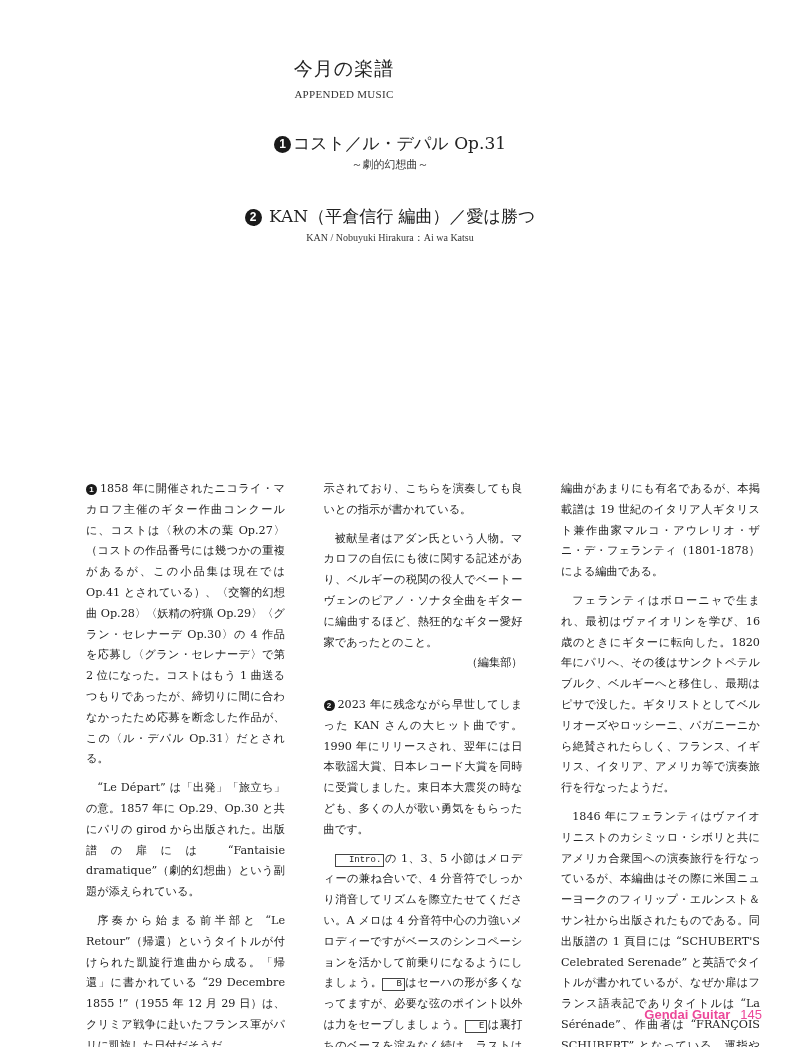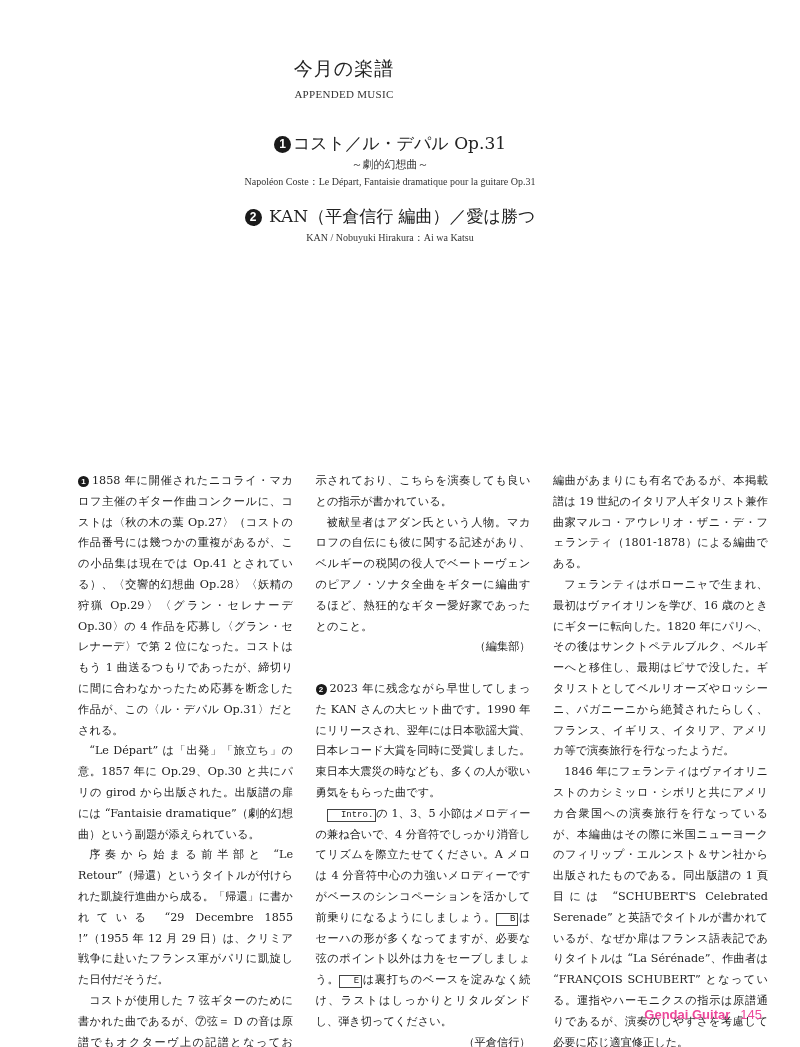--- a/index.html
+++ b/index.html
@@ -7,21 +7,21 @@
   .header { position: absolute; top: 56px; left: 0; width: 688px; text-align: center; }
   .page-title { font-size: 19px; letter-spacing: 1px; color: #222; }
   .page-subtitle { font-family: "Liberation Serif", serif; font-size: 11px; margin-top: 6px; color: #333; letter-spacing: 0.3px; }
   .piece { position: absolute; left: 0; width: 780px; text-align: center; }
   .piece-title { font-size: 17px; color: #222; white-space: nowrap; }
   .piece-title .num { display: inline-block; width: 17px; height: 17px; border-radius: 50%; background: #1a1a1a; color: #fff; font-family: "Liberation Sans", sans-serif; font-size: 12px; font-weight: bold; line-height: 17px; text-align: center; vertical-align: 1px; margin-right: 2px; }
   .piece-sub { font-size: 11px; color: #333; margin-top: 2px; }
   .piece-en { font-family: "Liberation Serif", serif; font-size: 10px; color: #333; margin-top: 3px; }
   .columns { position: absolute; top: 471px; left: 78px; width: 690px; display: flex; justify-content: space-between; }
   .col { width: 215px; font-size: 11.2px; line-height: 20.8px; text-align: justify; color: #222; font-family: "DejaVu Serif", serif; }
-  .col p { margin: 0; }
+  .col p { margin: 8px; }
   .col p.indent { text-indent: 1em; }
   .col p.gap { margin-top: 20.8px; }
   .col .sig { display: block; text-align: right; }
   .bnum { display: inline-block; width: 11px; height: 11px; border-radius: 50%; background: #1a1a1a; color: #fff; font-family: "Liberation Sans", sans-serif; font-size: 8px; font-weight: bold; line-height: 11px; text-align: center; vertical-align: 0px; margin-right: 3px; text-indent: 0; }
   .boxed { display: inline-block; border: 1px solid #444; font-size: 9px; line-height: 11px; padding: 0 2px; font-family: Liberation Mono, monospace; }
   .footer { position: absolute; top: 1007px; right: 38px; font-family: Liberation Sans, sans-serif; font-size: 13px; color: #ec4899; white-space: nowrap; text-align: right; }
   .footer .mag { font-weight: bold; margin-right: 10px; }
 </style>
 </head>
 <body>
@@ -29,21 +29,20 @@
 <div class="header">
   <div class="page-title">今月の楽譜</div>
   <div class="page-subtitle">APPENDED MUSIC</div>
 </div>
 
 <div class="piece" style="top:132px;">
   <div class="piece-title">
     <span class="num">1</span><span>コスト／ル・デパル Op.31</span>
   </div>
   <div class="piece-sub">～劇的幻想曲～</div>
-  <div class="piece-en">Napoléon Coste：Le Départ, Fantaisie dramatique pour la guitare Op.31</div>
 </div>
 
 <div class="piece" style="top:205px;">
   <div class="piece-title">
     <span class="num">2</span><span> KAN（平倉信行 編曲）／愛は勝つ</span>
   </div>
   <div class="piece-en">KAN / Nobuyuki Hirakura：Ai wa Katsu</div>
 </div>
 
 <div class="piece" style="top:262px;">

